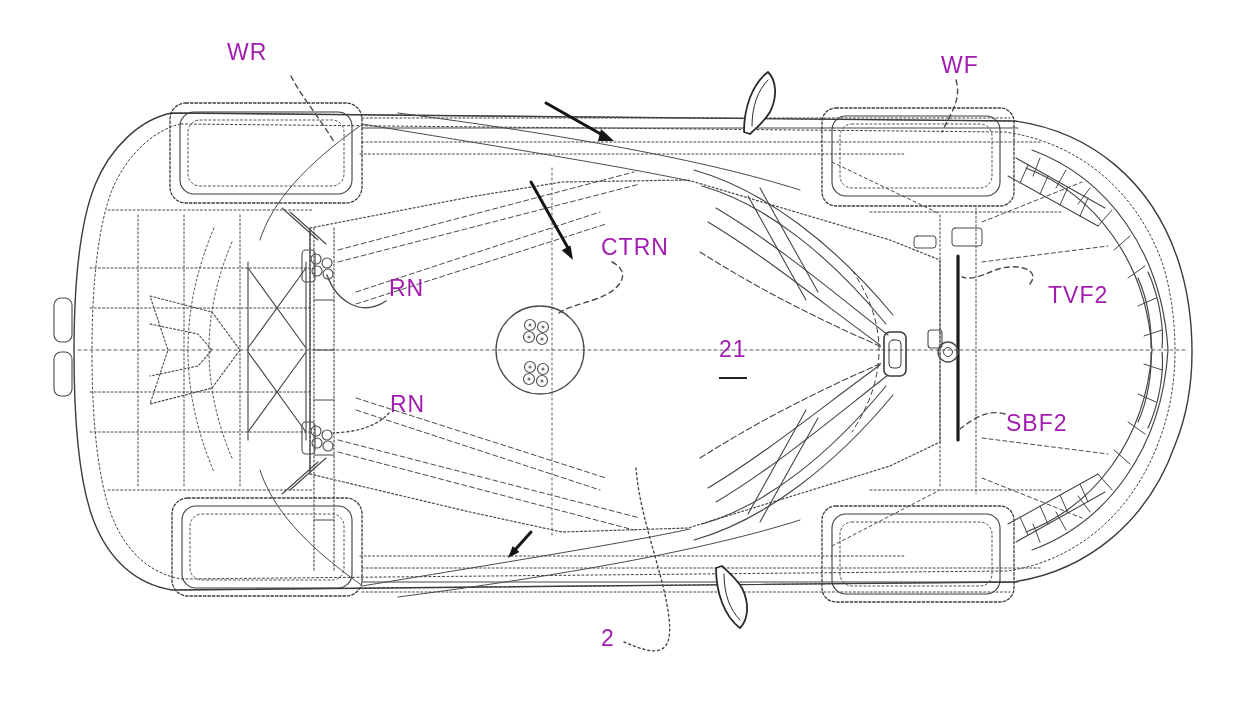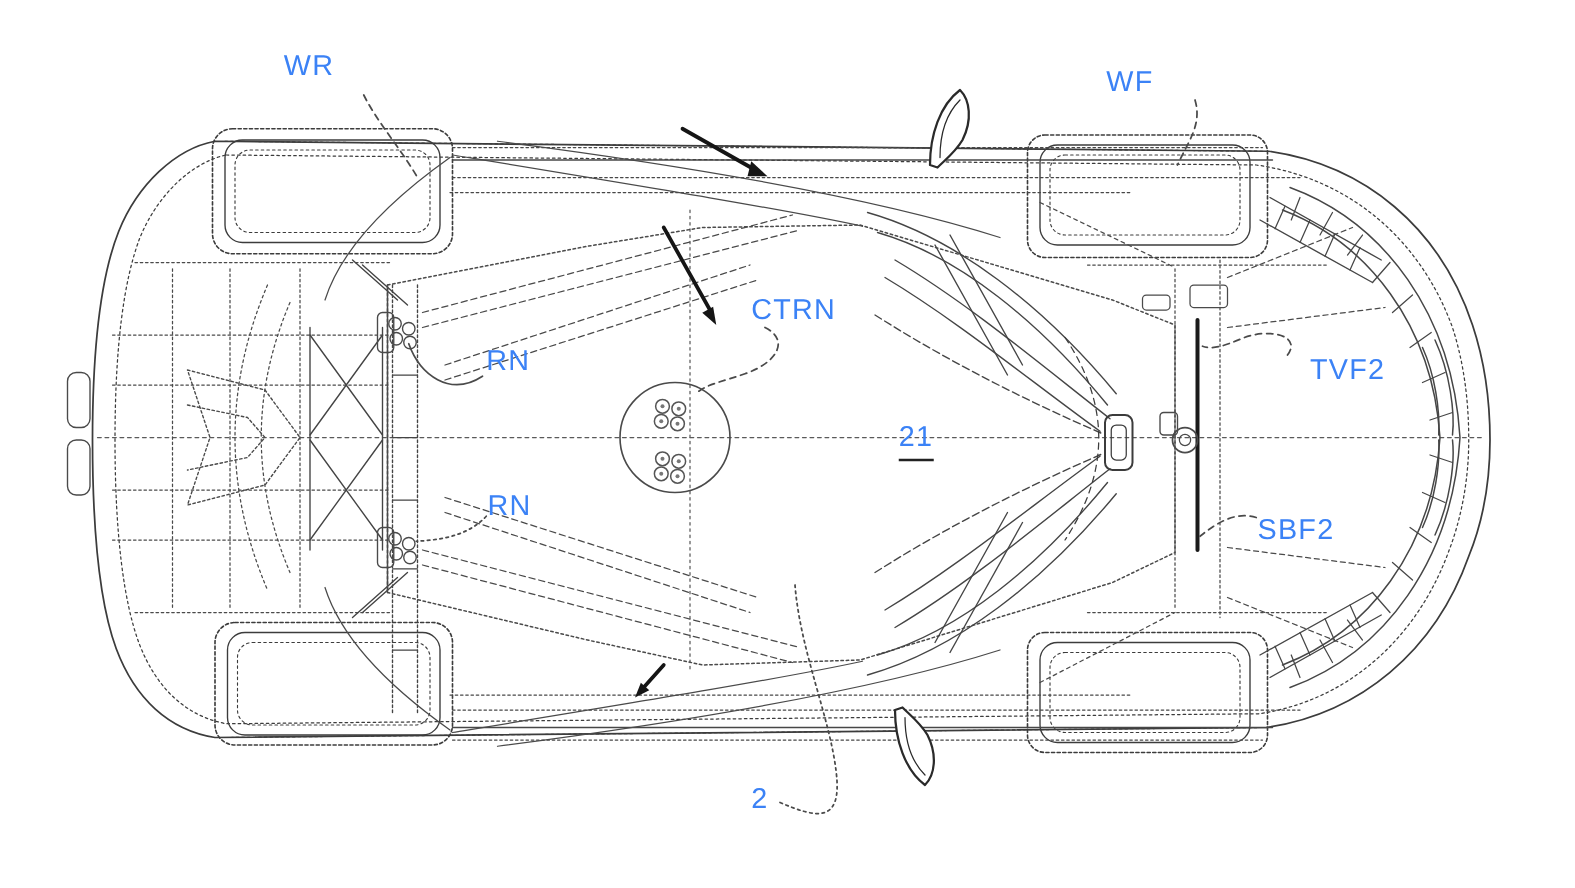--- a/index.html
+++ b/index.html
@@ -6,28 +6,28 @@
   .stage{
     position:relative;
     width:1260px;height:710px;
     background:#ffffff;
     overflow:hidden;
     font-family:"Liberation Sans", sans-serif;
   }
   .stage svg{position:absolute;left:0;top:0;}
   .lbl{
     position:absolute;
-    color:#3b82f6;
+    color:#a21caf;
     font-size:23px;
     letter-spacing:1px;
     line-height:1;
     white-space:nowrap;
     user-select:none;
   }
-  .lbl.u{border-bottom:2px solid #222222;padding-bottom:6px;}
+  .lbl.u{border-bottom:2px solid #222222;padding-bottom:16px;}
 </style>
 </head>
 <body>
 
 <div class="stage">
 <svg width="1260" height="710" viewBox="0 0 1260 710" fill="none" stroke-linecap="round" stroke-linejoin="round">
 
   <g stroke="#3c3c3c">
     <path stroke-width="1.4" d="M 172,113 L 1015,121 C 1092,132 1152,182 1178,260 C 1188,290 1192,320 1192,352 C 1192,385 1186,418 1175,445 C 1148,521 1088,571 1013,582 L 172,590 C 135,584 108,559 93,519 C 80,484 74,430 74,352 C 74,275 81,220 95,185 C 110,148 140,119 172,113 Z"></path>
     <path stroke-width="1" stroke-dasharray="2 2.5" d="M 181,124 L 1005,132 C 1076,142 1135,188 1162,262 C 1171,290 1175,320 1175,352 C 1175,384 1169,415 1159,441 C 1133,512 1077,561 1007,571 L 181,579 C 149,573 125,551 111,514 C 99,481 92,428 92,352 C 92,277 99,224 112,190 C 126,156 153,130 181,124 Z"></path>
@@ -265,21 +265,21 @@
     <path stroke-dasharray="5 4" d="M 612,262 C 632,272 622,290 596,299 C 579,305 567,307 559,313"></path>
     <path d="M 386,301 C 360,318 336,300 327,275"></path>
     <path stroke-dasharray="2 3" d="M 389,413 C 374,429 352,432 333,433"></path>
     <path stroke-dasharray="5 4" d="M 1030,284 C 1042,268 1014,262 993,271 C 981,276 971,280 962,277"></path>
     <path stroke-dasharray="5 4" d="M 1005,414 C 988,409 974,418 960,429"></path>
     <path stroke-dasharray="2 3" d="M 624,642 C 652,654 674,660 669,618 C 664,574 640,520 636,468"></path>
   </g>
 </svg>
 
   <div class="lbl" style="left:227px;top:41px">WR</div>
-  <div class="lbl" style="left:885px;top:54px">WF</div>
+  <div class="lbl" style="left:941px;top:54px">WF</div>
   <div class="lbl" style="left:601px;top:236px">CTRN</div>
   <div class="lbl" style="left:389px;top:277px">RN</div>
   <div class="lbl" style="left:390px;top:393px">RN</div>
   <div class="lbl" style="left:1048px;top:284px">TVF2</div>
   <div class="lbl" style="left:1006px;top:412px">SBF2</div>
   <div class="lbl u" style="left:719px;top:338px">21</div>
   <div class="lbl" style="left:601px;top:627px">2</div>
 </div>
 
 </body></html>

